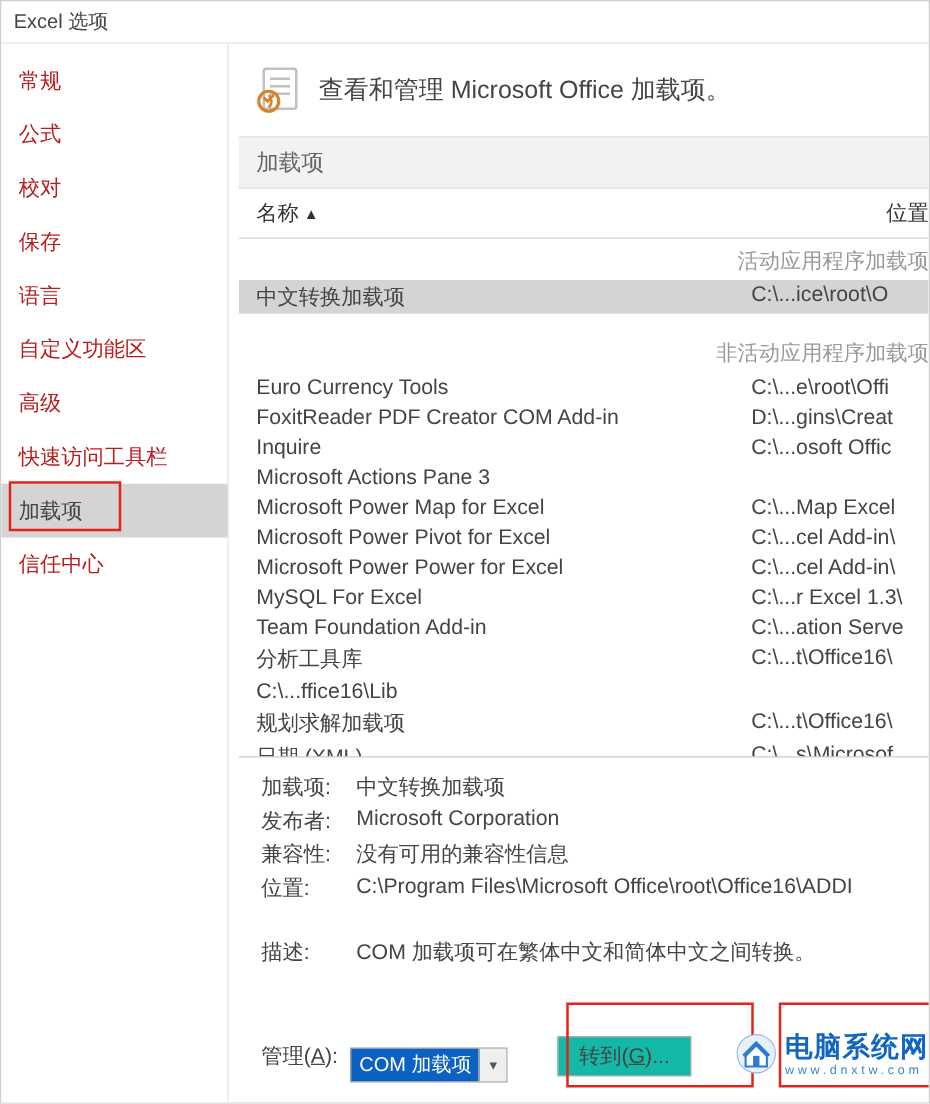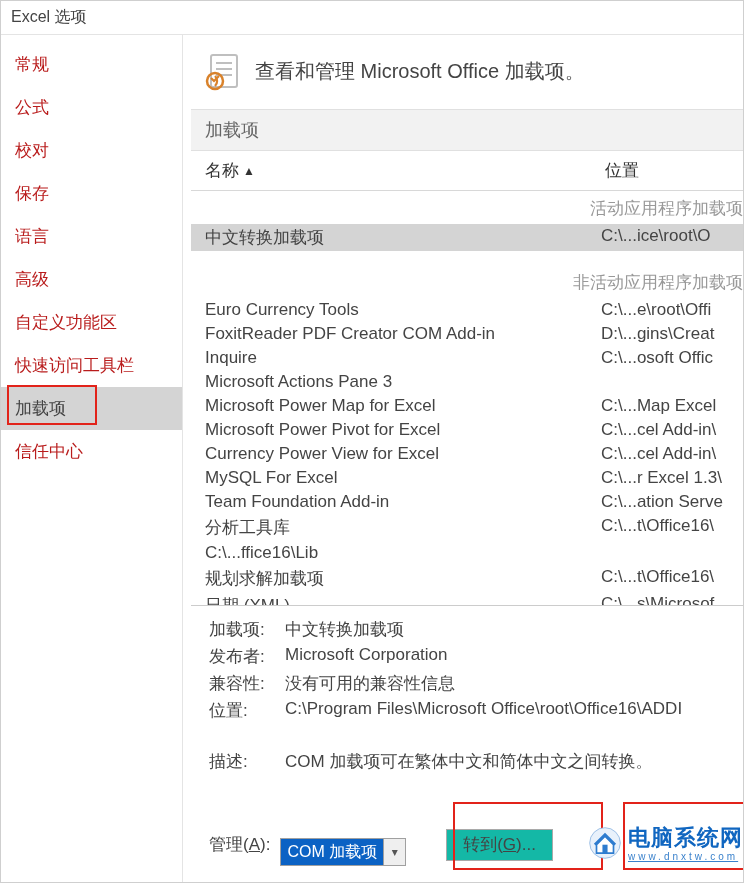--- a/index.html
+++ b/index.html
@@ -89,20 +89,21 @@
     flex: 1;
     overflow: hidden;
     position: relative;
   }
   .thead {
     display: flex;
     border-bottom: 1px solid #d8d8d8;
     padding: 8px 0 8px 10px;
     font-size: 17px;
     color: #333;
+    text-align: right;
   }
   .col-name { width: 400px; padding-left: 4px; display:flex; align-items:center;}
   .col-loc { flex: 1; padding-left: 4px;}
   .sort-arrow { font-size: 12px; margin-left: 4px;}
   .group {
     color: #999;
     padding: 6px 0 4px 14px;
     font-size: 17px;
     text-align: right;
   }
@@ -217,38 +218,38 @@
     align-items: center;
     font-size: 13px;
     color: #1066c0;
     pointer-events: none;
   }
   .wm-icon {
     width: 34px; height: 34px; margin-right: 6px;
     position: relative;
   }
   .wm-title { font-size: 22px; color:#1066c0; font-weight: bold; letter-spacing: 1px;}
-  .wm-sub { font-size: 10px; color:#3b82cc; letter-spacing: 3px; margin-top:-2px;text-decoration:underline;}
+  .wm-sub { font-size: 10px; color:#3b82cc; letter-spacing: 3px; margin-top:-2px;}
   .underline-key { text-decoration: underline; }
 </style>
 </head>
 <body>
 
 <div class="window">
   <div class="titlebar">Excel 选项</div>
   <div class="body">
 
     <div class="sidebar">
       <div class="side-item">常规</div>
       <div class="side-item">公式</div>
       <div class="side-item">校对</div>
       <div class="side-item">保存</div>
       <div class="side-item">语言</div>
+      <div class="side-item">自定义功能区</div>
       <div class="side-item">高级</div>
-      <div class="side-item">自定义功能区</div>
       <div class="side-item">快速访问工具栏</div>
       <div class="side-item selected">加载项</div>
       <div class="side-item">信任中心</div>
       <div class="redbox-side"></div>
     </div>
 
     <div class="main">
 
       <div class="hdr">
         <div class="hdr-icon">
@@ -304,21 +305,21 @@
         </div>
         <div class="row">
           <div class="c-name">Microsoft Power Map for Excel</div>
           <div class="c-loc">C:\...Map Excel </div>
         </div>
         <div class="row">
           <div class="c-name">Microsoft Power Pivot for Excel</div>
           <div class="c-loc">C:\...cel Add-in\</div>
         </div>
         <div class="row">
-          <div class="c-name">Currency Power View for Excel</div>
+          <div class="c-name">Microsoft Power Power for Excel</div>
           <div class="c-loc">C:\...cel Add-in\</div>
         </div>
         <div class="row">
           <div class="c-name">MySQL For Excel</div>
           <div class="c-loc">C:\...r Excel 1.3\</div>
         </div>
         <div class="row">
           <div class="c-name">Team Foundation Add-in</div>
           <div class="c-loc">C:\...ation Serve</div>
         </div>

